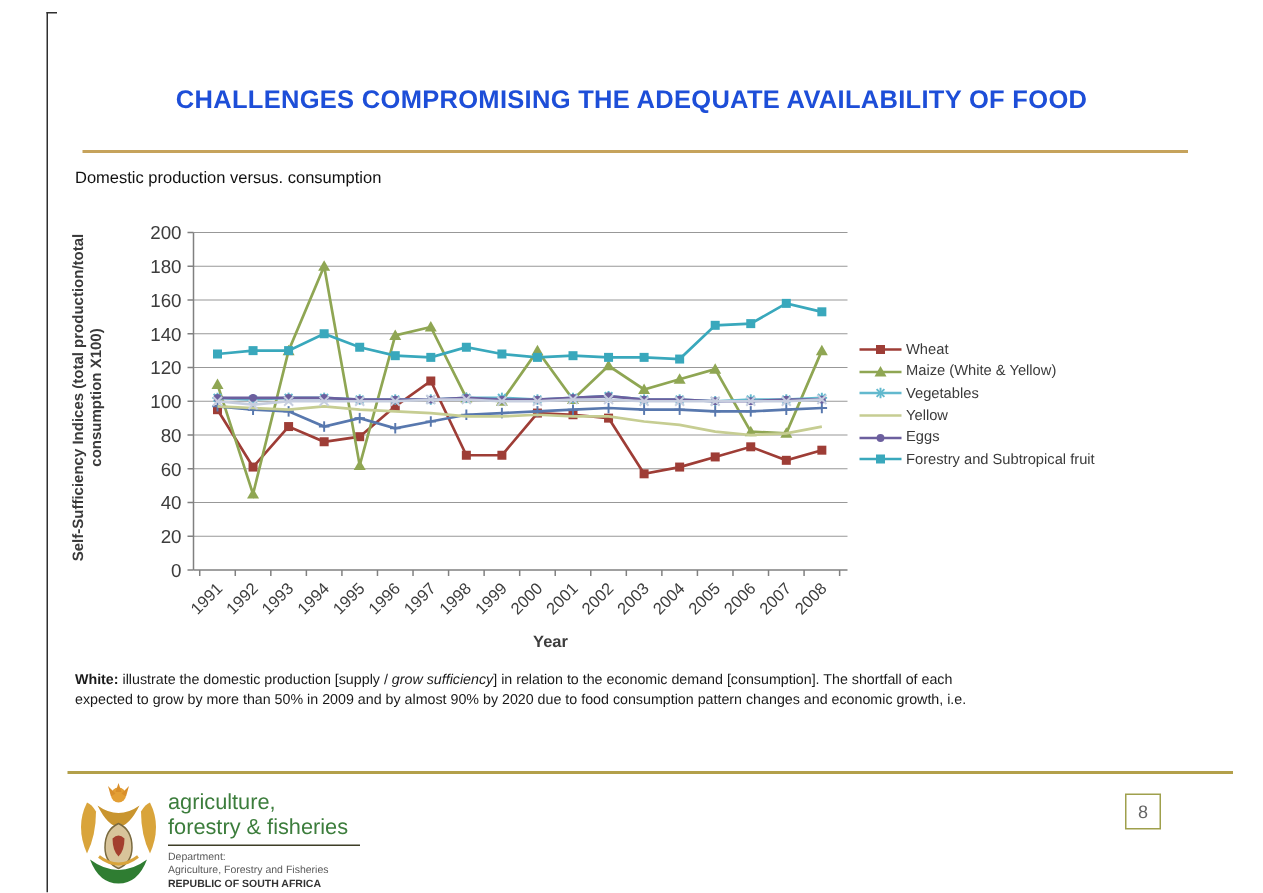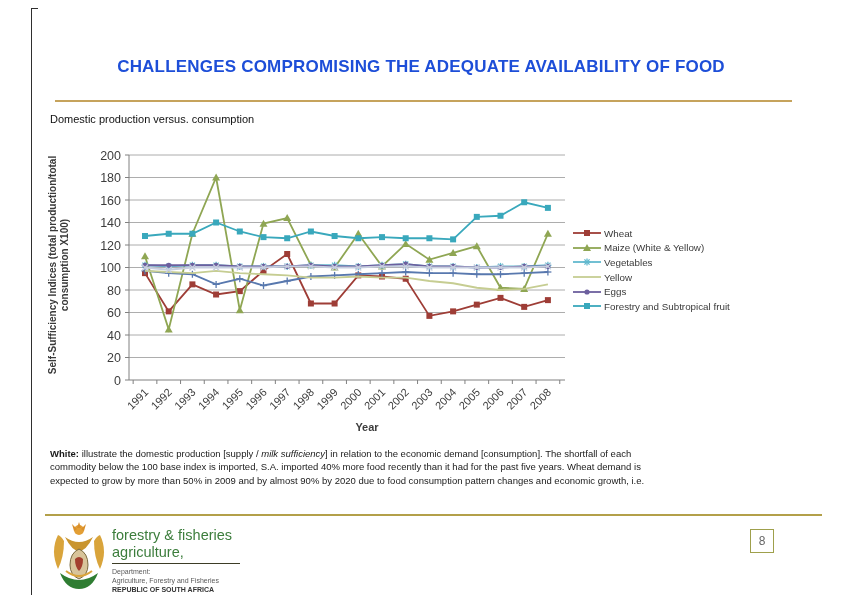--- a/index.html
+++ b/index.html
@@ -388,43 +388,42 @@
     <div class="legend-row">
       <svg width="30" height="12">
         <line x1="1" y1="6" x2="29" y2="6" stroke="#39a8bc" stroke-width="1.8"></line>
         <rect x="12" y="3" width="6" height="6" fill="#39a8bc"></rect>
       </svg>
       <span class="legend-label">Forestry and Subtropical fruit</span>
     </div>
   </div>
 
 <div class="abs caption">
-    <div><span class="b">White:</span><span> illustrate the domestic production [supply / </span><span class="i">milk sufficiency</span><span>] in relation to the economic demand [consumption]. The shortfall of each</span></div>
-    <div><span>commodity below the 100 base index is imported, S.A. imported 40% more food recently than it had for the past five years. Wheat demand is</span></div>
+    <div><span class="b">White:</span><span> illustrate the domestic production [supply / </span><span class="i">grow sufficiency</span><span>] in relation to the economic demand [consumption]. The shortfall of each</span></div>
     <div><span>expected to grow by more than 50% in 2009 and by almost 90% by 2020 due to food consumption pattern changes and economic growth, i.e.</span></div>
   </div>
 
 <div class="abs rule-footer" style="background: rgb(179, 160, 74);"></div>
 
 <div class="abs logo">
   <svg width="62" height="70" viewBox="0 0 62 70">
     <circle cx="31" cy="9" r="5" fill="#e39f35"></circle>
     <path d="M31,1 L33,7 L29,7 Z M24,3 L29,8 L26,10 Z M38,3 L33,8 L36,10 Z" fill="#d98f2b"></path>
     <path d="M10,14 Q2,30 10,48 Q16,36 16,20 Q13,15 10,14 Z" fill="#d9a43b"></path>
     <path d="M52,14 Q60,30 52,48 Q46,36 46,20 Q49,15 52,14 Z" fill="#d9a43b"></path>
     <path d="M17,16 Q31,26 45,16 Q38,30 31,30 Q24,30 17,16 Z" fill="#c9952f"></path>
     <path d="M31,28 Q40,32 40,44 Q40,54 31,58 Q22,54 22,44 Q22,32 31,28 Z" fill="#d8c49a" stroke="#7a6a3f" stroke-width="1"></path>
     <path d="M27,38 Q31,34 35,38 Q35,46 31,50 Q27,46 27,38 Z" fill="#a33f2e"></path>
     <path d="M12,52 Q31,66 50,52 Q44,68 31,68 Q18,68 12,52 Z" fill="#2f7d32"></path>
     <path d="M18,50 Q31,60 44,50" stroke="#d9a43b" stroke-width="2" fill="none"></path>
   </svg>
 </div>
 <div class="abs brand">
+  <div>agriculture,</div>
   <div>forestry &amp; fisheries</div>
-  <div>agriculture,</div>
 </div>
 <div class="abs brand-underline"></div>
 <div class="abs dept-small">
   <div>Department:</div>
   <div>Agriculture, Forestry and Fisheries</div>
   <div class="country">REPUBLIC OF SOUTH AFRICA</div>
 </div>
 <div class="abs pagebox">
   <span>8</span>
 </div>

